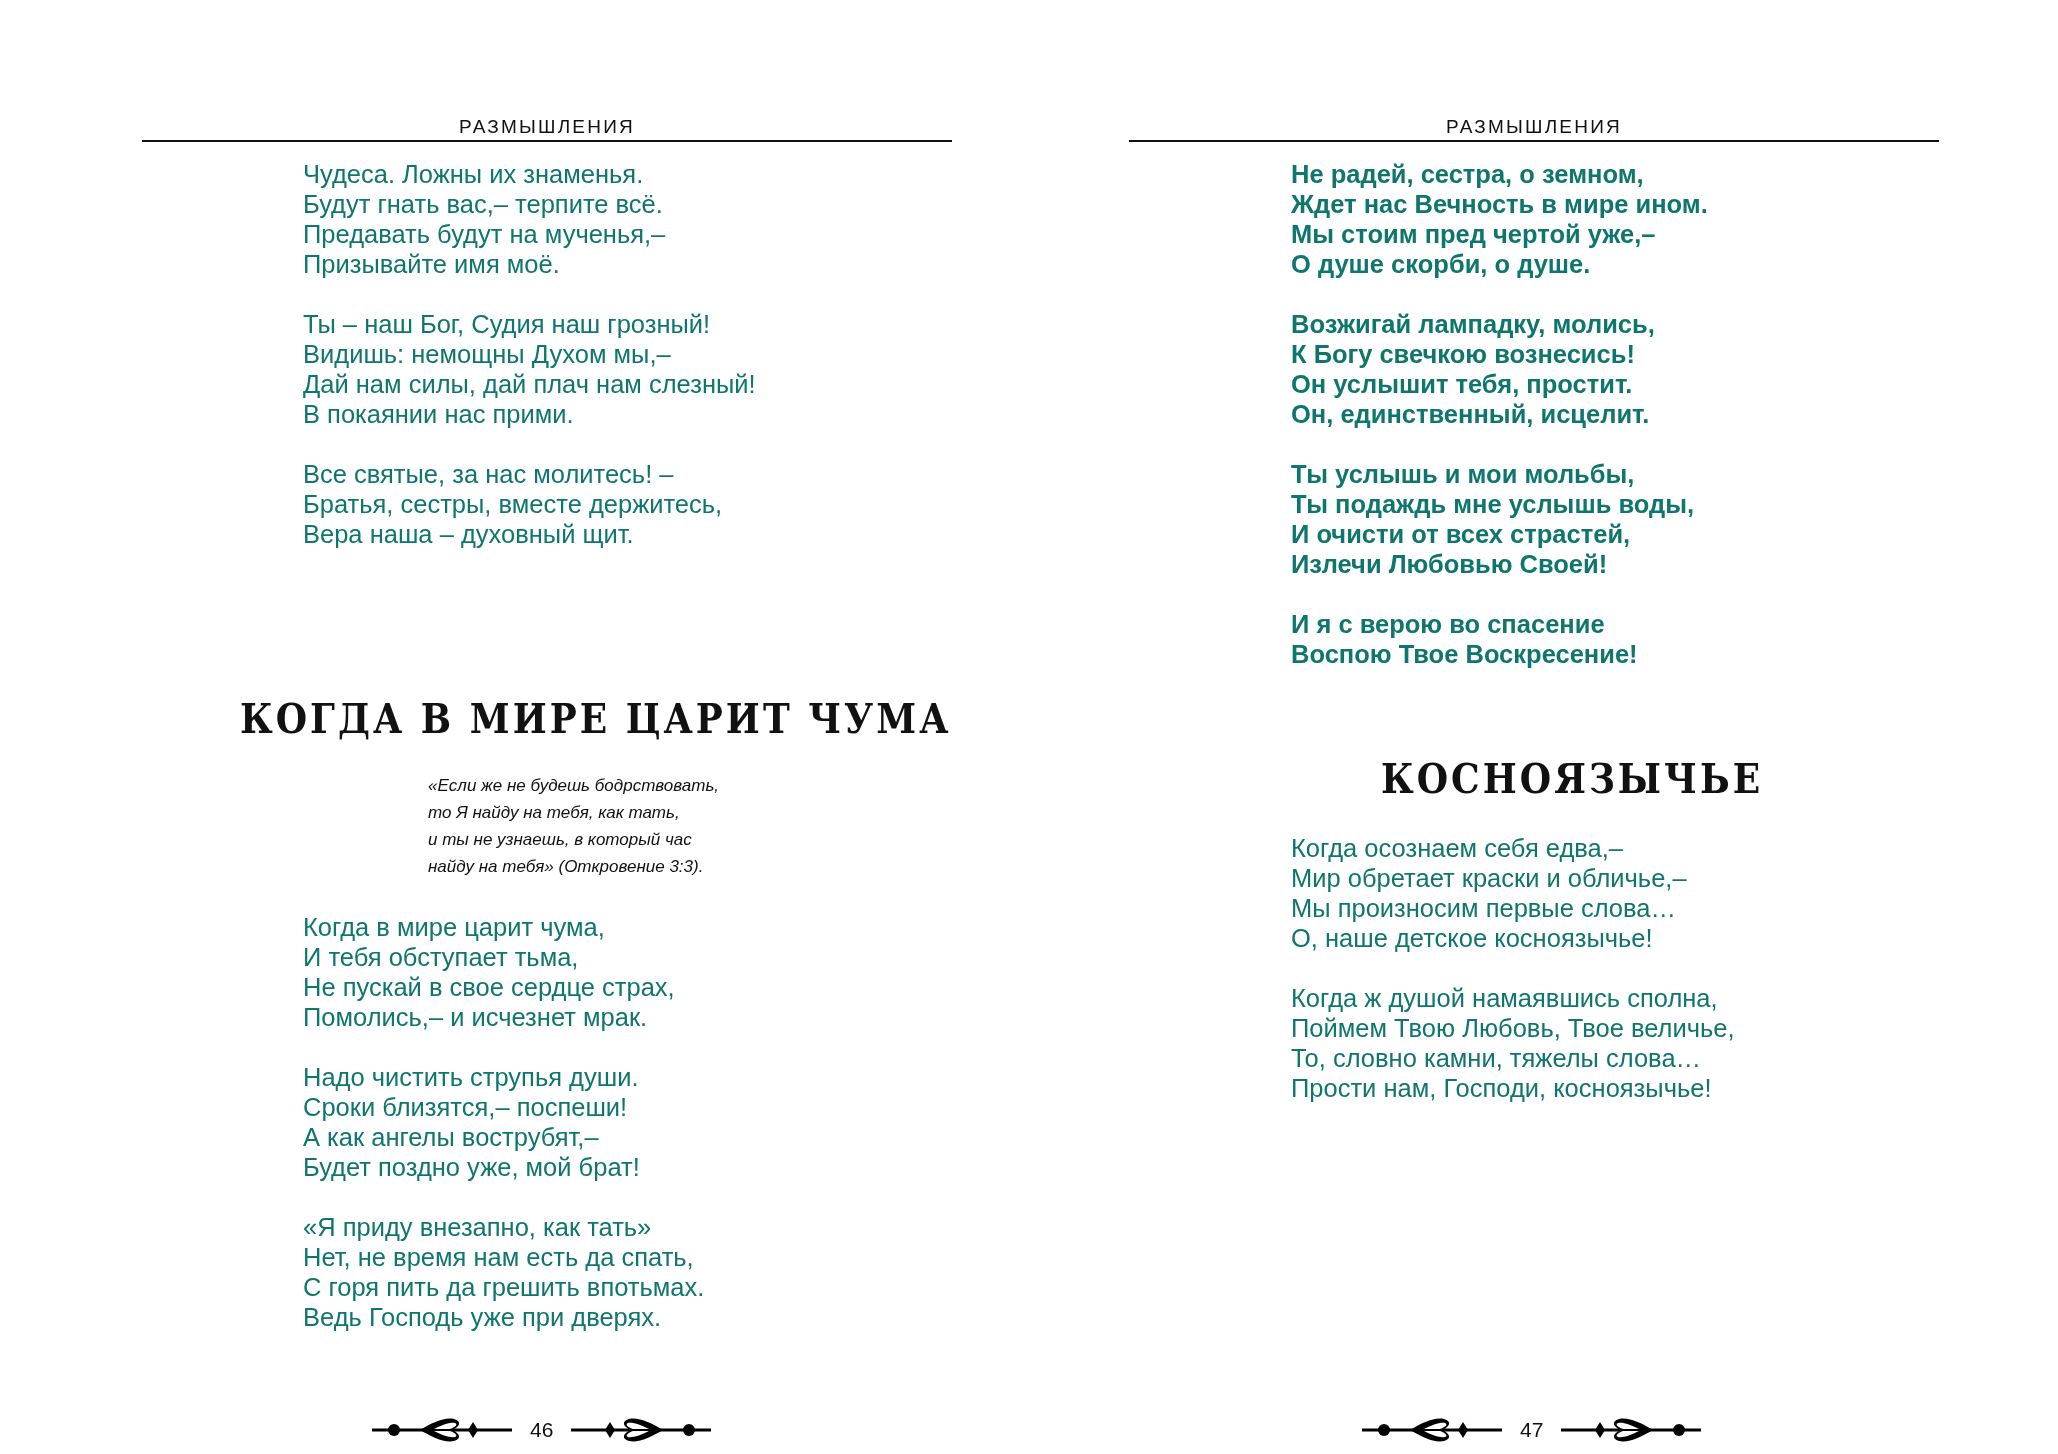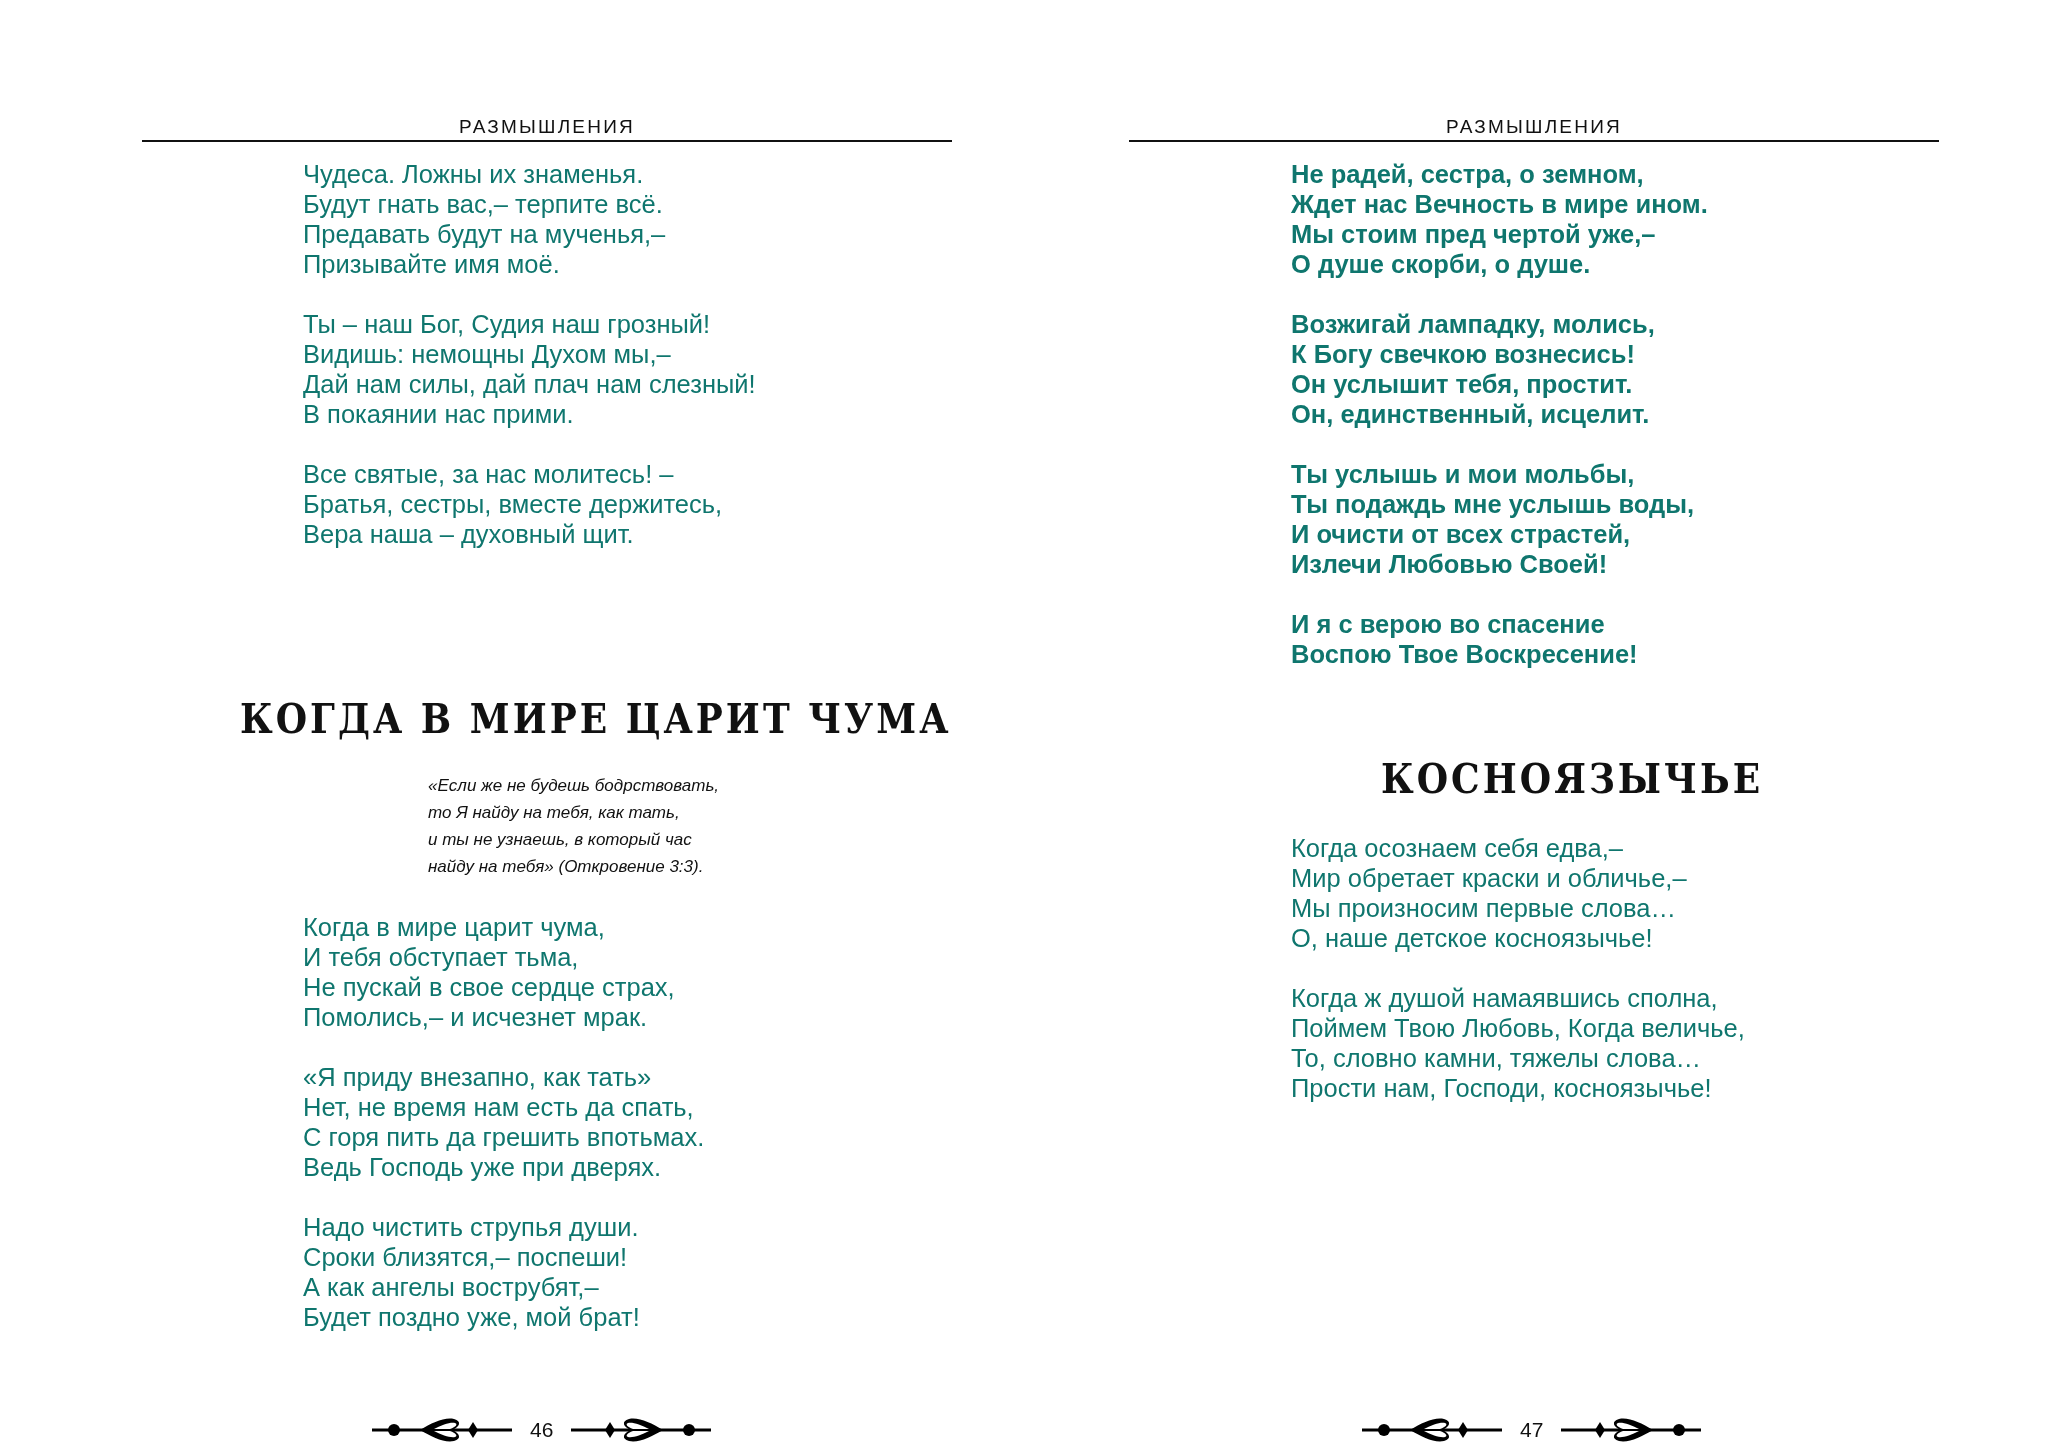--- a/index.html
+++ b/index.html
@@ -73,30 +73,30 @@
   </div>
 
   <div class="verse" style="left:303px; top:872px;">
     <div class="stanza">
       <span class="line">Когда в мире царит чума,</span>
       <span class="line">И тебя обступает тьма,</span>
       <span class="line">Не пускай в свое сердце страх,</span>
       <span class="line">Помолись,– и исчезнет мрак.</span>
     </div>
     <div class="stanza">
+      <span class="line">Надо чистить струпья души.</span>
+      <span class="line">Сроки близятся,– поспеши!</span>
+      <span class="line">А как ангелы вострубят,–</span>
+      <span class="line">Будет поздно уже, мой брат!</span>
+    </div>
+    <div class="stanza">
       <span class="line">«Я приду внезапно, как тать»</span>
       <span class="line">Нет, не время нам есть да спать,</span>
       <span class="line">С горя пить да грешить впотьмах.</span>
       <span class="line">Ведь Господь уже при дверях.</span>
-    </div>
-    <div class="stanza">
-      <span class="line">Надо чистить струпья души.</span>
-      <span class="line">Сроки близятся,– поспеши!</span>
-      <span class="line">А как ангелы вострубят,–</span>
-      <span class="line">Будет поздно уже, мой брат!</span>
     </div>
   </div>
 
   <div class="folio" style="left:372px;">
     <svg class="orn" viewBox="0 0 140 30">
         <use href="#fleuron"></use>
       </svg>
     <span class="num">46</span>
     <svg class="orn" viewBox="0 0 140 30" style="transform:scaleX(-1)">
         <use href="#fleuron"></use>
@@ -137,21 +137,21 @@
 
   <div class="verse" style="left:262px; top:793px;">
     <div class="stanza">
       <span class="line">Когда осознаем себя едва,–</span>
       <span class="line">Мир обретает краски и обличье,–</span>
       <span class="line">Мы произносим первые слова…</span>
       <span class="line">О, наше детское косноязычье!</span>
     </div>
     <div class="stanza">
       <span class="line">Когда ж душой намаявшись сполна,</span>
-      <span class="line">Поймем Твою Любовь, Когда величье,</span>
+      <span class="line">Поймем Твою Любовь, Твое величье,</span>
       <span class="line">То, словно камни, тяжелы слова…</span>
       <span class="line">Прости нам, Господи, косноязычье!</span>
     </div>
   </div>
 
   <div class="folio" style="left:333px;">
     <svg class="orn" viewBox="0 0 140 30">
         <use href="#fleuron"></use>
       </svg>
     <span class="num">47</span>

